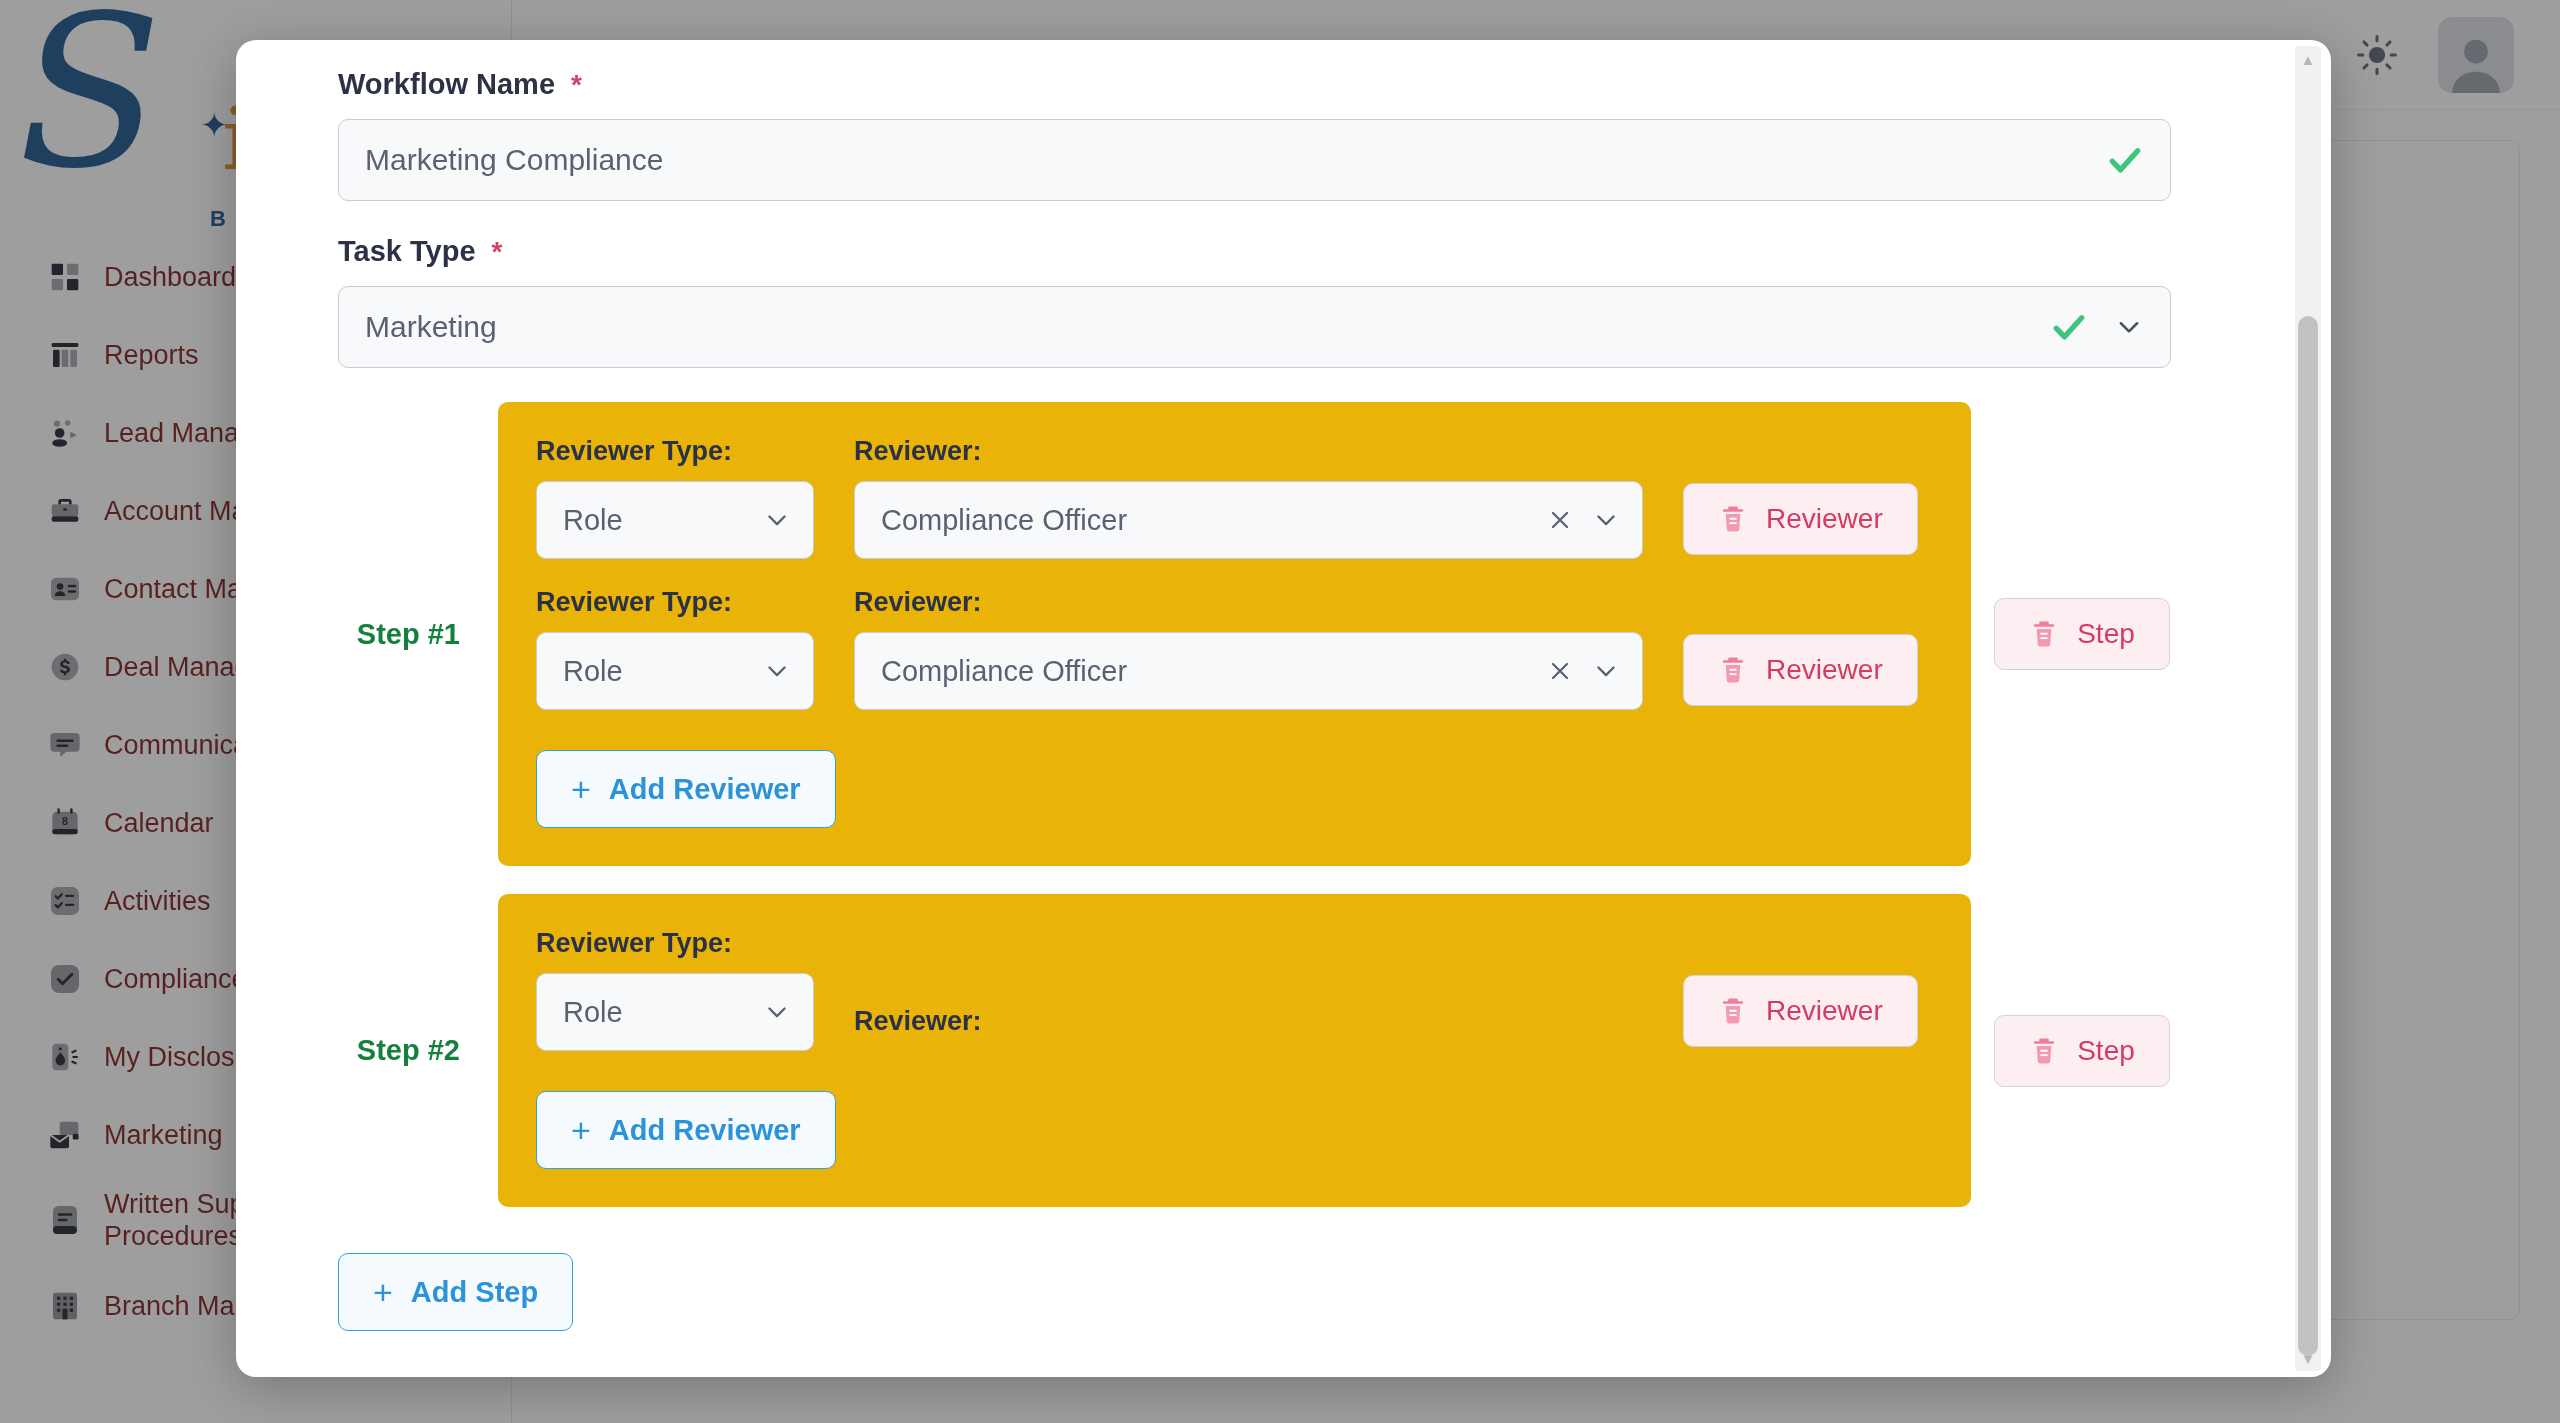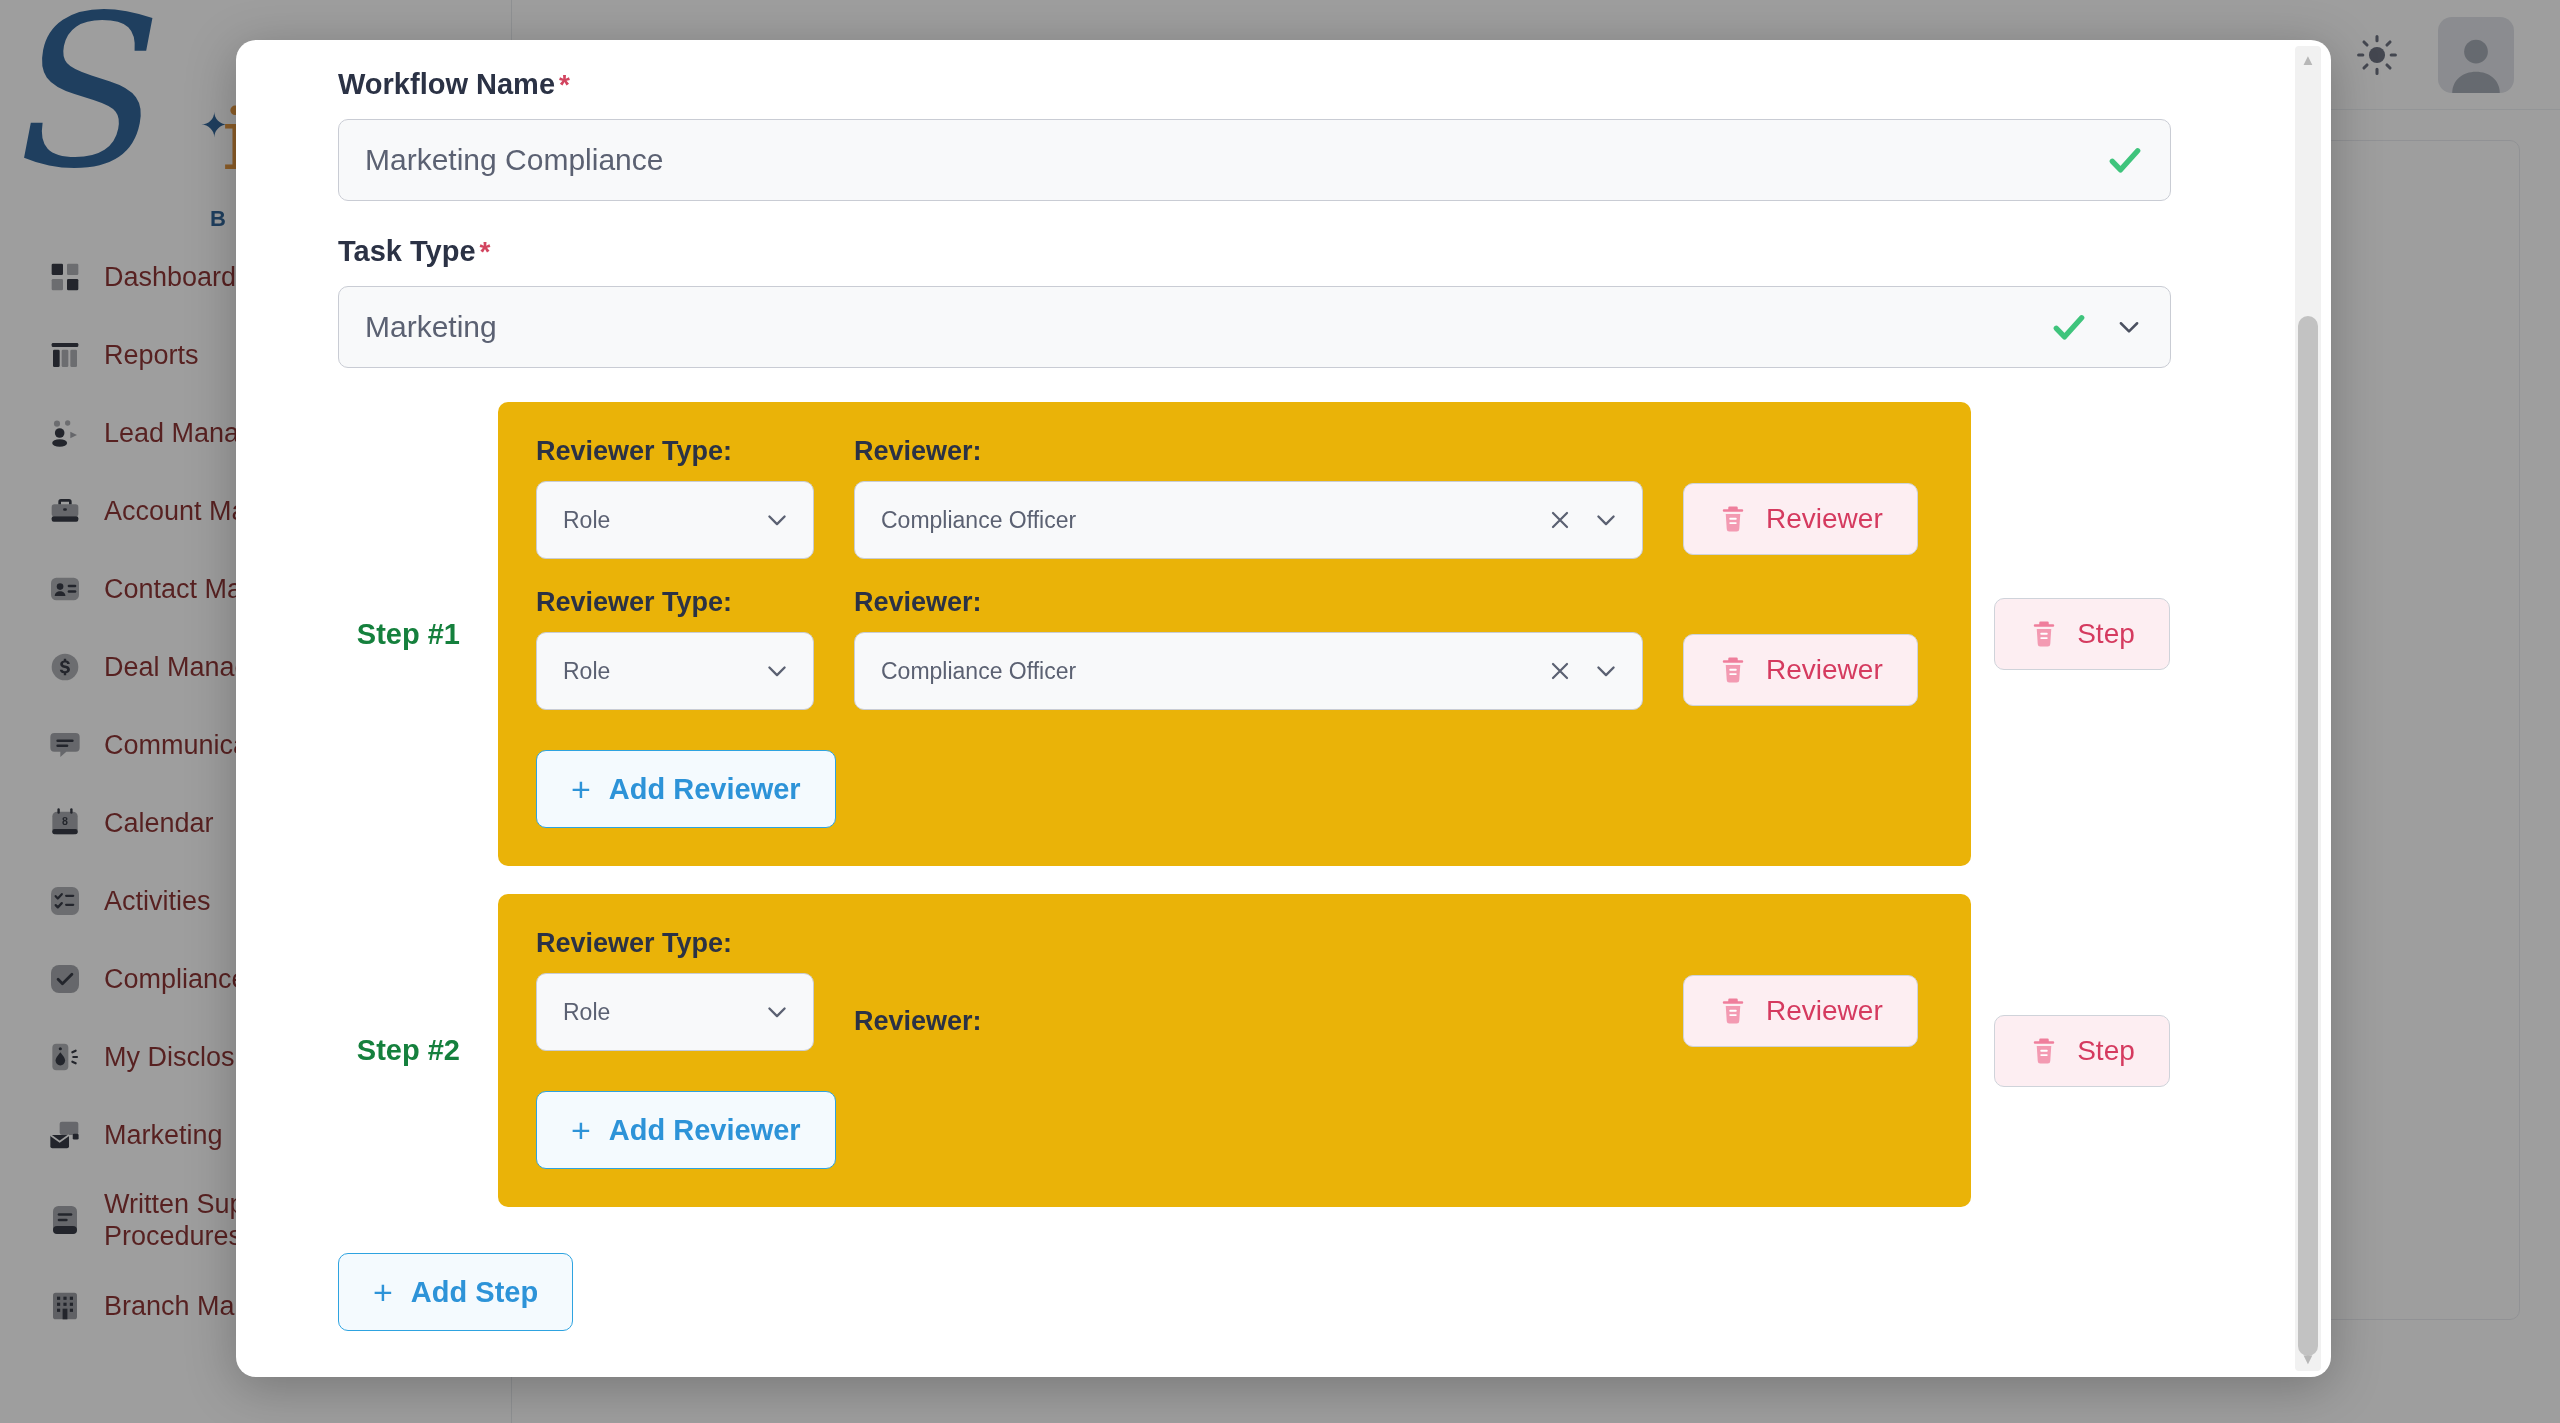--- a/index.html
+++ b/index.html
@@ -204,21 +204,21 @@
   }
 
   
   .field-label {
     font-size: 29px;
     font-weight: bold;
     color: #2b3245;
     margin-bottom: 18px;
     display: flex;
     align-items: baseline;
-    gap: 4px;
+    gap: 16px;
   }
   .req-star { color: #d2445f; font-size: 28px; }
 
   .input-shell {
     position: relative;
     height: 82px;
     background: #f8f9fa;
     border: 1px solid #c9ccd4;
     border-radius: 10px;
     display: flex;
@@ -291,21 +291,21 @@
     background: #f8f9fa;
     border: 1px solid #c9ccd4;
     border-radius: 10px;
     display: flex;
     align-items: center;
     justify-content: space-between;
     padding: 0 22px 0 26px;
     cursor: pointer;
   }
   .select-box .sel-val {
-    font-size: 23px;
+    font-size: 29px;
     color: #5b6172;
     white-space: nowrap;
     overflow: hidden;
   }
   .select-box .sel-icons { display: flex; align-items: center; gap: 18px; color: #5b6172; }
   .select-box .sel-icons svg { width: 28px; height: 28px; display:block; }
 
   .ghost-danger-btn {
     height: 72px;
     background: #fdeef2;

